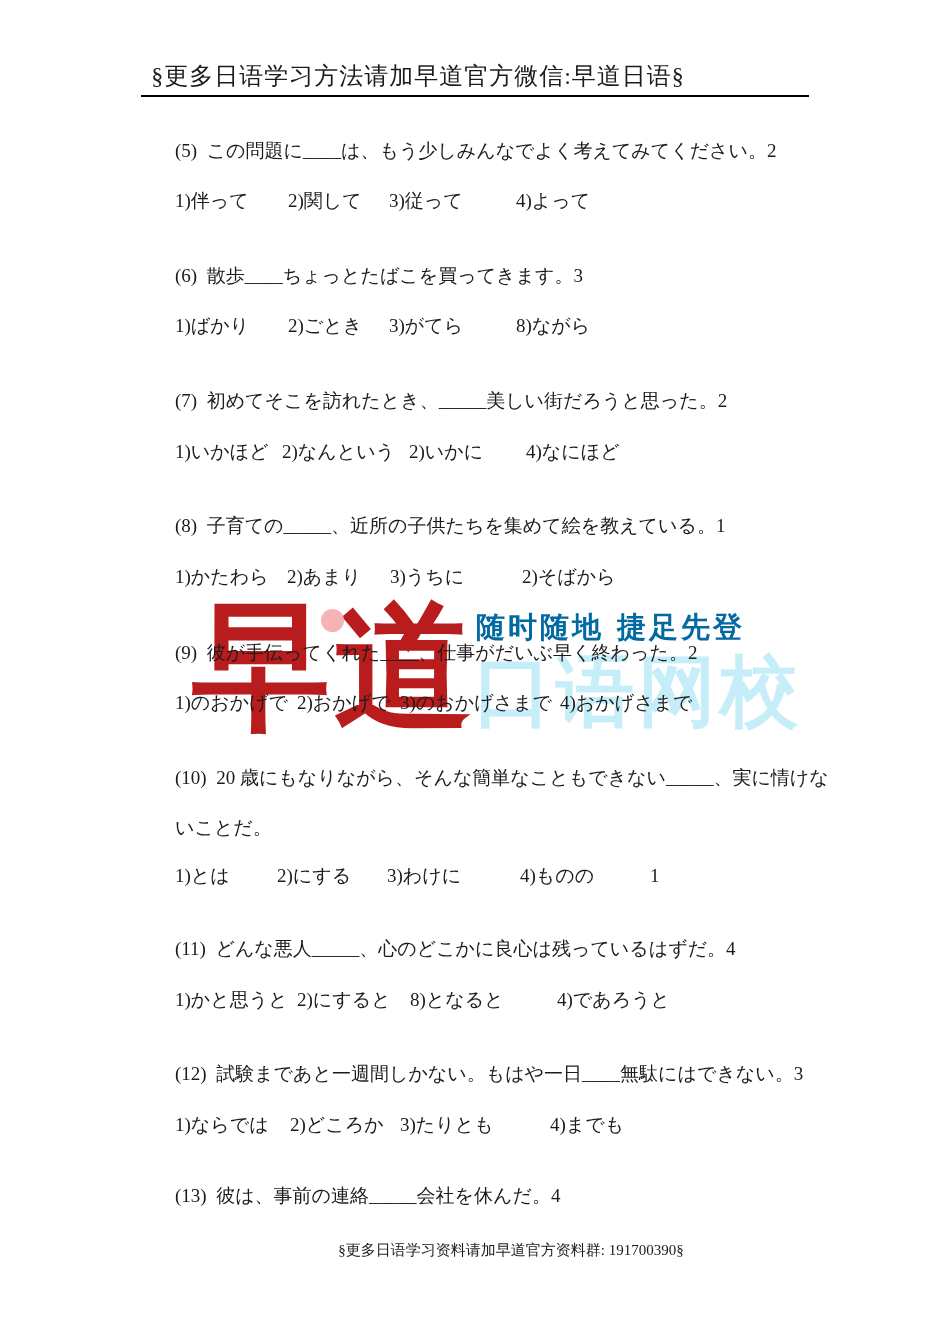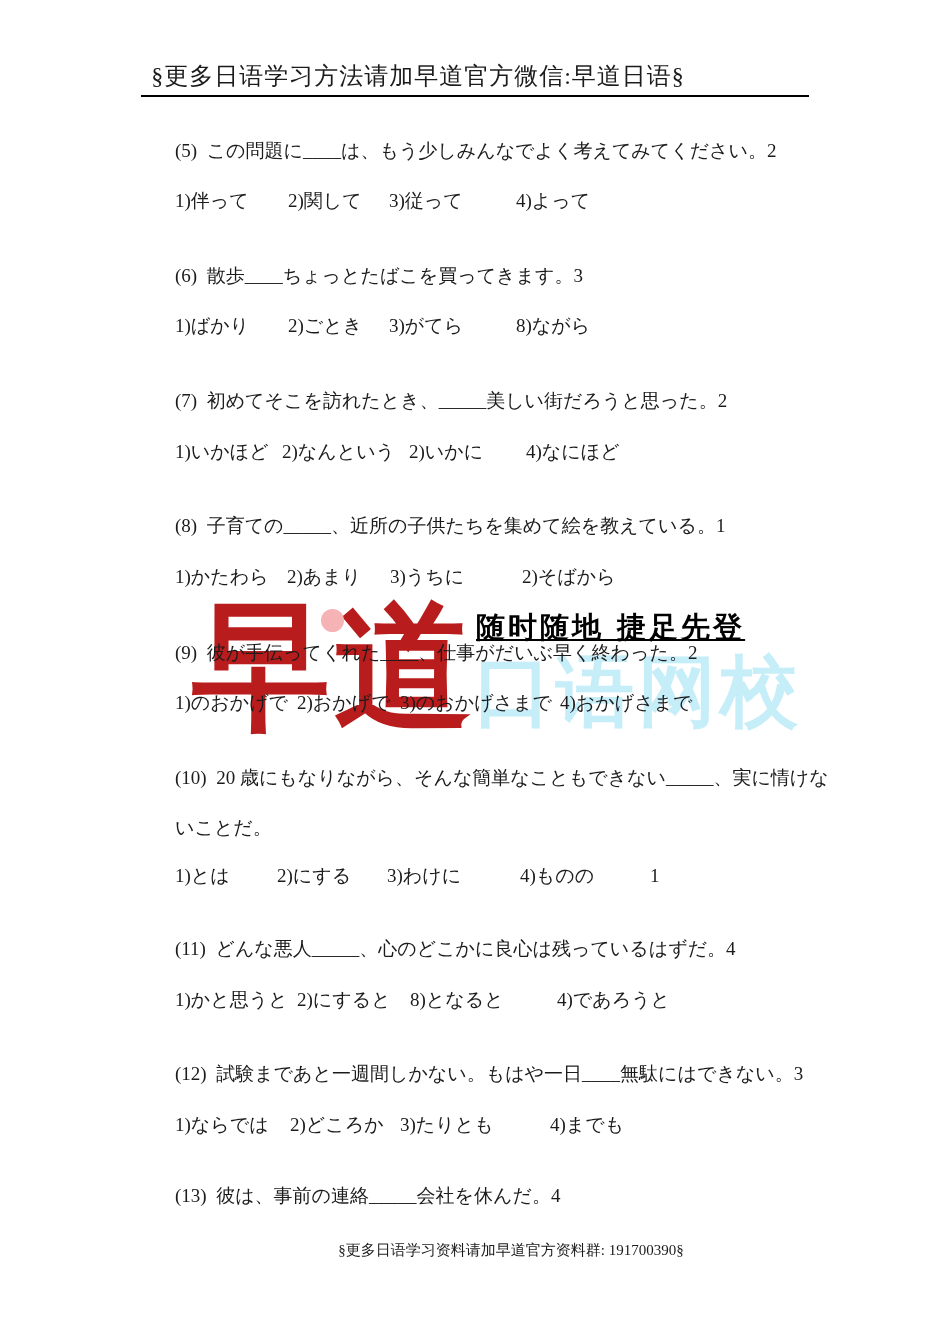--- a/index.html
+++ b/index.html
@@ -45,21 +45,21 @@
   .wm-school{
     left:474px;top:652px;font-family:"DejaVu Sans",sans-serif;
     font-weight:bold;font-size:78px;line-height:1;letter-spacing:4px;
   }
 </style>
 </head>
 <body>
 
 <div class="wm wm-logo" style="color: #b91c1c;">早道</div>
 <div class="wm wm-dot" style="background: rgb(245, 179, 182);"></div>
-<div class="wm wm-slogan" style="color: #000000; text-decoration: underline;">随时随地 捷足先登</div>
+<div class="wm wm-slogan" style="color: #0369a1;">随时随地 捷足先登</div>
 <div class="wm wm-school" style="color: rgb(198, 238, 249);">口语网校</div>
 
 <div class="hdr">§更多日语学习方法请加早道官方微信:早道日语§</div>
 <div class="hdr-rule"></div>
 
 <div class="row" style="top:139px">(5)  この問題に____は、もう少しみんなでよく考えてみてください。2</div>
 <div class="row opts" style="top:189px">
   <span class="opt" style="min-width:113px">1)伴って</span>
   <span class="opt" style="min-width:101px">2)関して</span>
   <span class="opt" style="min-width:127px">3)従って</span>

